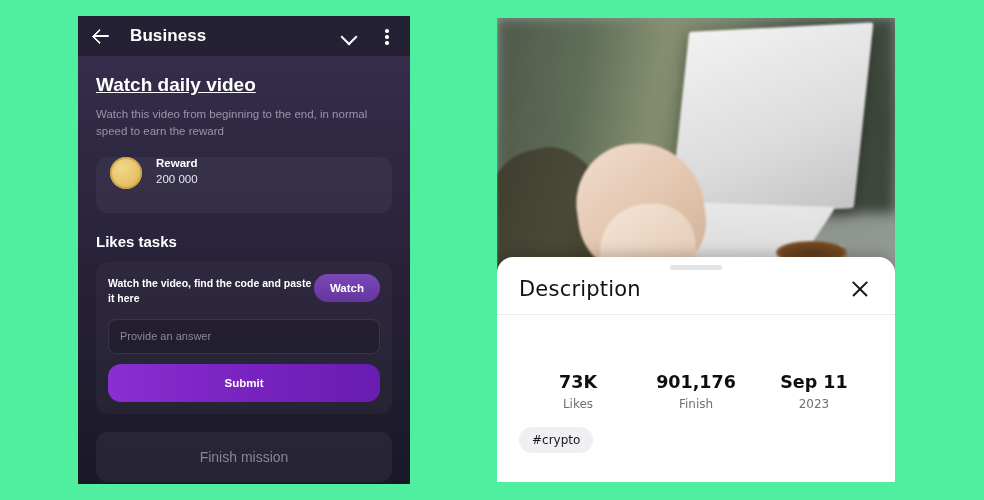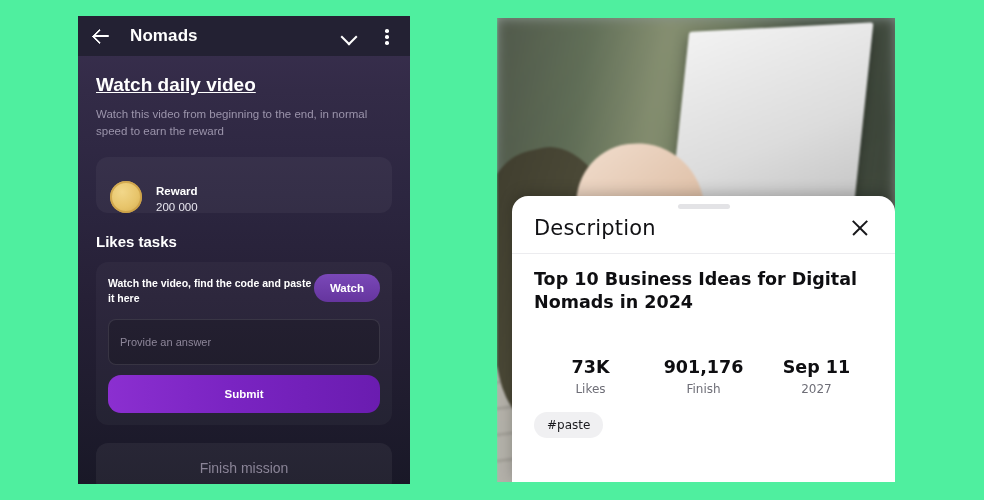--- a/index.html
+++ b/index.html
@@ -116,21 +116,21 @@
     line-height: 1.45;
     margin: 0 0 18px 0;
     max-width: 290px;
   }
 
   .reward-card {
     background: rgba(255,255,255,0.045);
     border-radius: 12px;
     height: 56px;
     display: flex;
-    align-items: flex-end;
+    align-items: flex-start;
     padding: 0 14px;
     box-sizing: border-box;
   }
   .coin {
     width: 32px; height: 32px;
     border-radius: 50%;
     background: radial-gradient(circle at 38% 34%, #f2d78a 0%, #e7c46a 55%, #cfa64b 100%);
     box-shadow: inset 0 0 0 2px rgba(196,150,60,0.65);
     flex: 0 0 auto;
   }
@@ -180,21 +180,21 @@
     border: none;
     border-radius: 16px;
     padding: 8px 16px;
     cursor: pointer;
     font-family: inherit;
   }
   .answer-input {
     margin-top: 13px;
     width: 100%;
     box-sizing: border-box;
-    height: 46px;
+    height: 35px;
     border-radius: 8px;
     background: rgba(0,0,0,0.18);
     border: 1px solid rgba(255,255,255,0.10);
     color: #ffffff;
     font-size: 11px;
     padding: 0 11px;
     font-family: inherit;
     outline: none;
   }
   .answer-input::placeholder { color: #8d8699; }
@@ -323,22 +323,22 @@
     background: repeating-linear-gradient(173deg, #b6b3ab 0px, #b6b3ab 22px, #a09d95 23px, #adaaa2 26px);
     opacity: .95;
   }
   .vt-blur {
     position: absolute; inset: 0;
     backdrop-filter: blur(1px);
   }
 
   .sheet {
     position: absolute;
-    left: 15px; right: 0; bottom: 0;
-    height: 286px;
+    left: 0; right: 0; bottom: 0;
+    height: 225px;
     background: #ffffff;
     border-radius: 16px 16px 0 0;
     box-shadow: 0 -3px 14px rgba(0,0,0,0.22);
   }
   .drag-handle {
     width: 52px; height: 5px;
     border-radius: 3px;
     background: #e3e3e6;
     margin: 8px auto 0 auto;
     cursor: grab;
@@ -413,21 +413,21 @@
     cursor: pointer;
   }
 </style>
 </head>
 <body>
 
 <div id="left-phone">
 
   <div class="app-bar">
     <div class="back-arrow"></div>
-    <div class="app-title">Nomads</div>
+    <div class="app-title">Business</div>
     <div class="app-bar-spacer"></div>
     <div class="chevron-down"></div>
     <div class="kebab">
         <i></i>
         <i></i>
         <i></i>
       </div>
   </div>
 
   <div class="phone-body">
@@ -475,35 +475,34 @@
 
   <div class="sheet">
     <div class="drag-handle"></div>
 
     <div class="sheet-head">
       <div class="sheet-title">Description</div>
       <div class="close-x"></div>
     </div>
 
     <div class="sheet-body">
-      <p class="video-title">Top 10 Business Ideas for Digital Nomads in 2024</p>
 
       <div class="stats-row">
         <div class="stat">
           <div class="stat-value">73K</div>
           <div class="stat-label">Likes</div>
         </div>
         <div class="stat">
           <div class="stat-value">901,176</div>
           <div class="stat-label">Finish</div>
         </div>
         <div class="stat">
           <div class="stat-value">Sep 11</div>
-          <div class="stat-label">2027</div>
+          <div class="stat-label">2023</div>
         </div>
       </div>
 
       <div class="tag-row">
-        <span class="tag-pill">#paste</span>
+        <span class="tag-pill">#crypto</span>
       </div>
     </div>
   </div>
 </div>
 
 </body></html>

